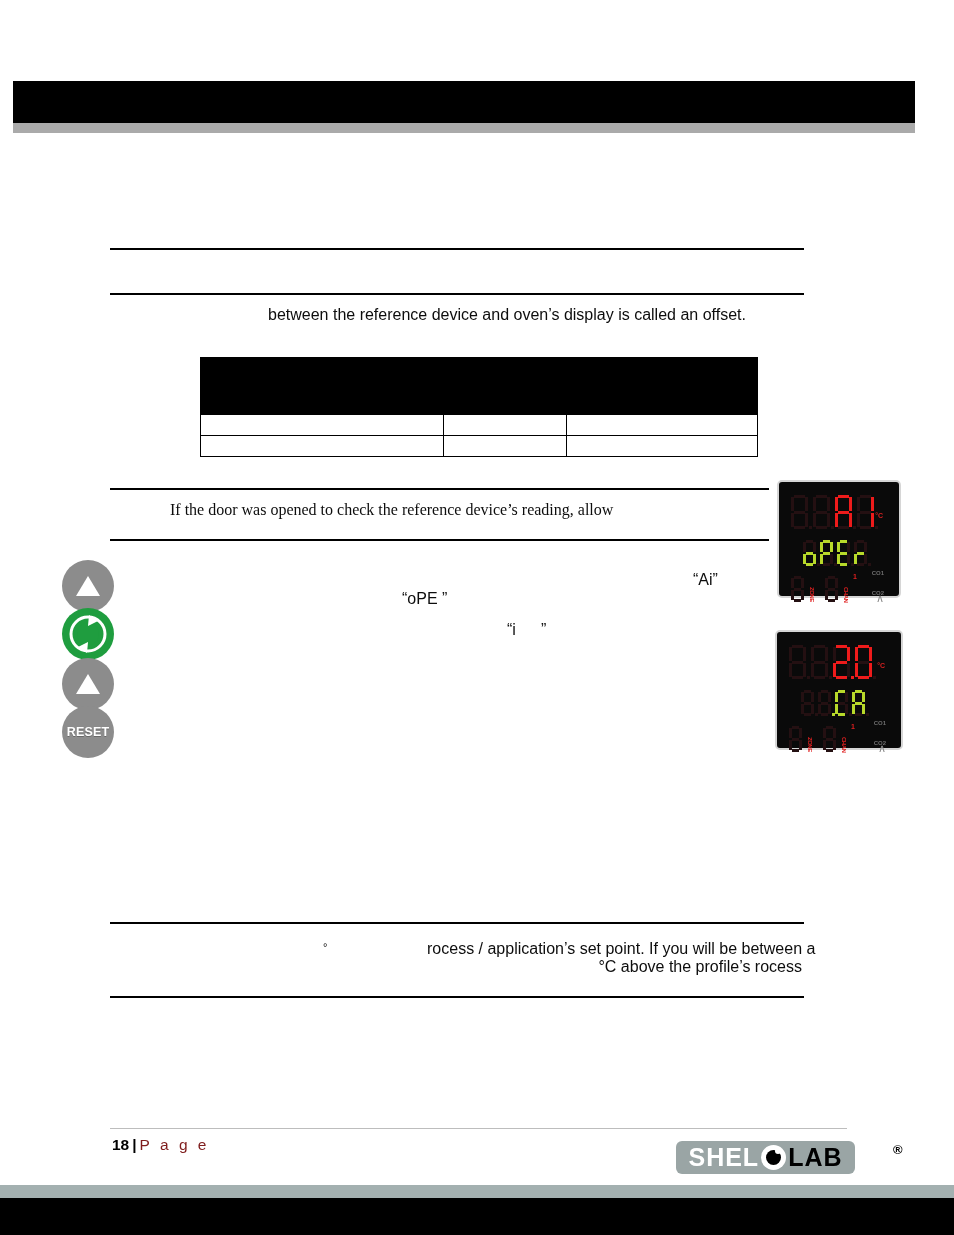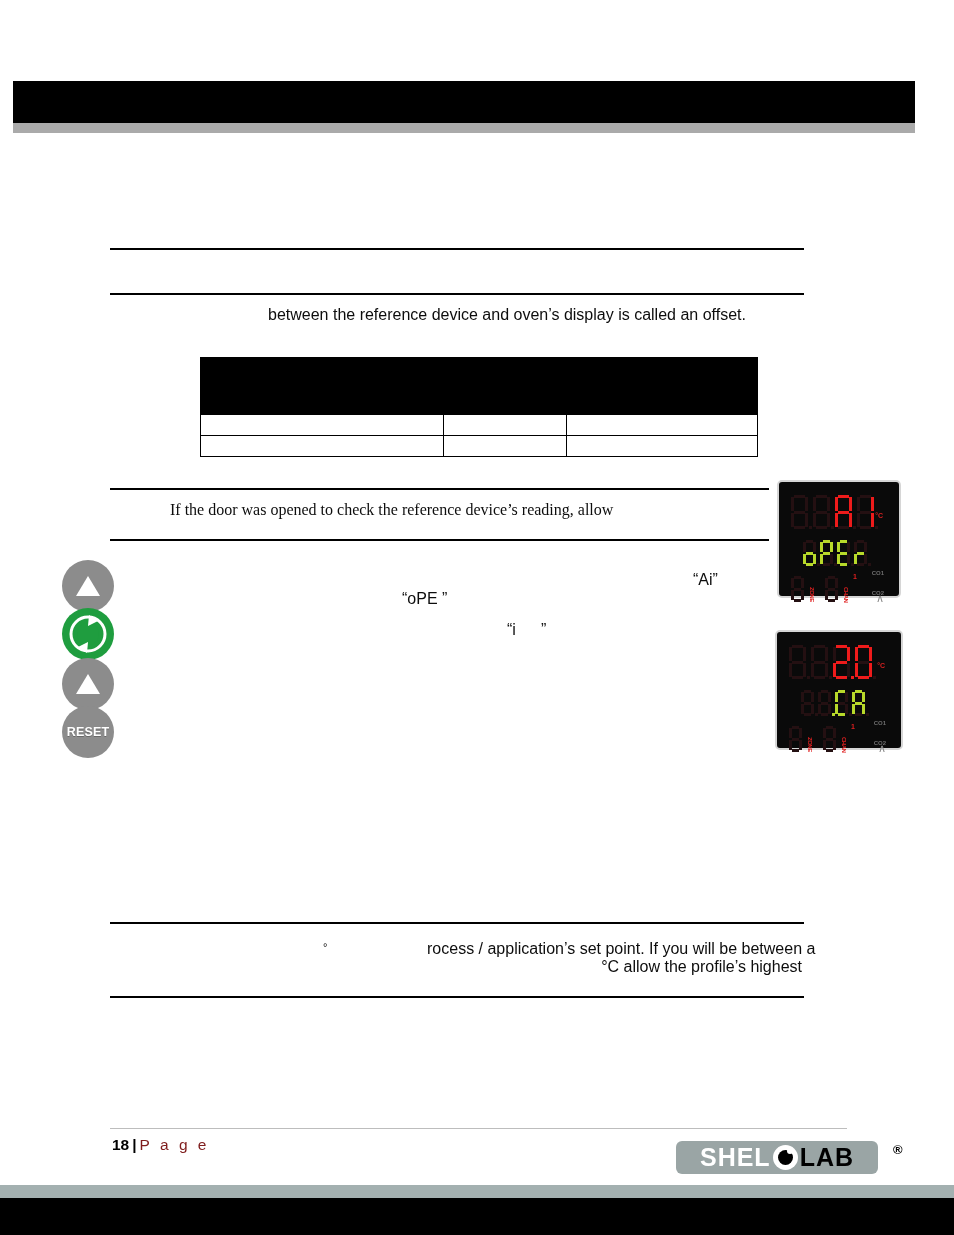--- a/index.html
+++ b/index.html
@@ -284,21 +284,21 @@
   }
   .page-number .word {
     color: #7f1d1d;
     letter-spacing: 3px;
   }
 
   .logo {
     position: absolute;
     left: 676px;
     top: 1141px;
-    width: 202px;
+    width: 179px;
     height: 33px;
     background: #9aa5a5;
     border-radius: 6px;
     display: flex;
     align-items: center;
     justify-content: center;
   }
   .logo-text {
     display: flex;
     align-items: center;
@@ -692,21 +692,21 @@
     </div>
   </div>
 
   <div class="rule" style="left:110px; top:922px; width:694px;"></div>
   <div class="rule" style="left:110px; top:996px; width:694px;"></div>
 
   <div class="body-text" style="left:323px; top:938px; font-size:11px;">°</div>
 
   <div class="body-text" style="left:427px; top:939px;">rocess / application’s set point. If you will be between a</div>
 
-  <div class="body-text" style="left:546px; top:957px; text-align:right; width:256px;">°C allow the profile’s highest</div>
+  <div class="body-text" style="left:546px; top:957px; text-align:right; width:256px;">°C above the profile’s rocess</div>
 
   <div class="footer-rule"></div>
 
   <div class="page-number">
     <span class="num">18</span><span class="sep">|</span><span class="word">P a g e</span>
   </div>
 
   <div class="logo">
     <span class="logo-text">
       <span class="logo-shel">SHEL</span>

